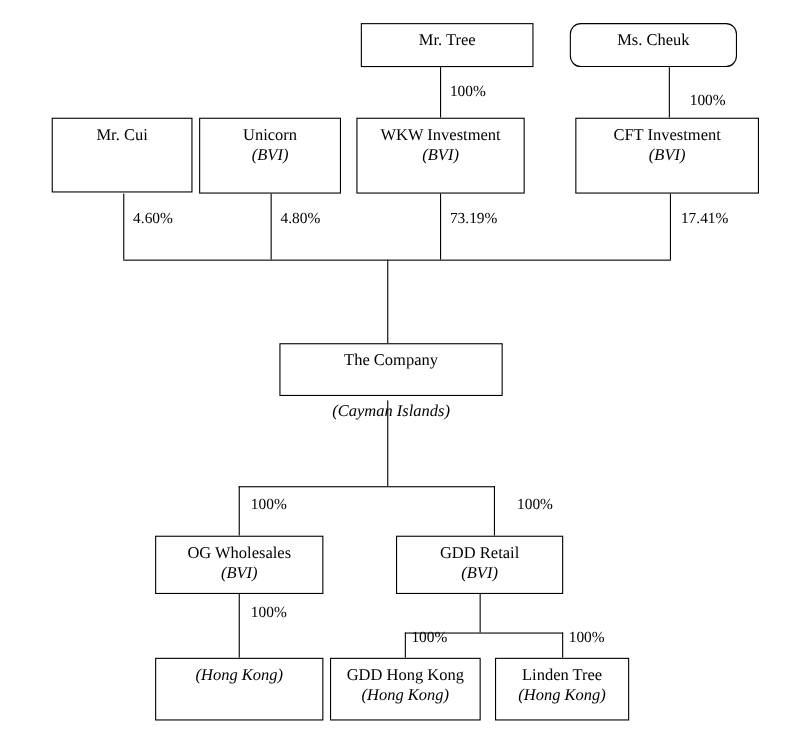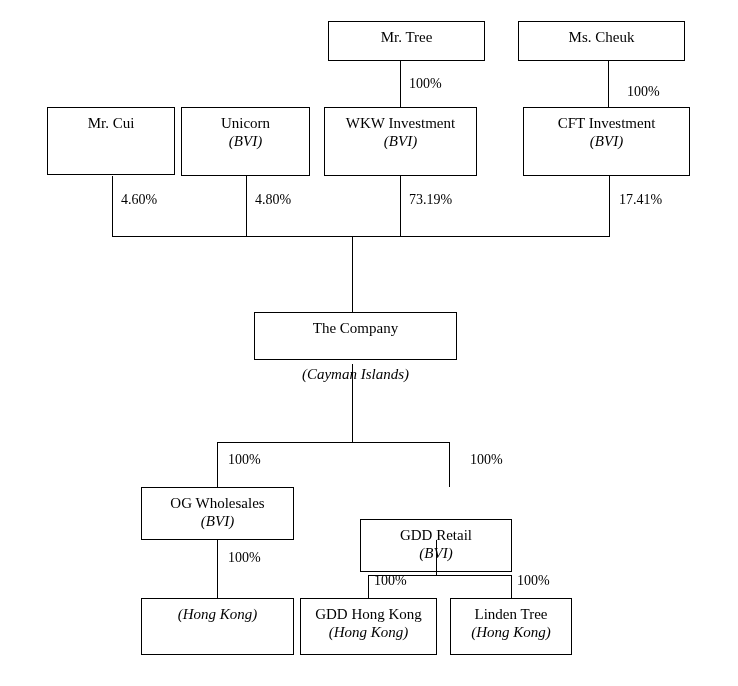--- a/index.html
+++ b/index.html
@@ -62,21 +62,21 @@
 </style>
 </head>
 <body>
 
 <div id="chart-root">
 
   <div class="node centered" style="left:328px; top:21px; width:157px; height:40px;">
     <span class="nm">Mr. Tree</span>
   </div>
 
-  <div class="node centered" style="left:518px; top:21px; width:167px; height:40px;">
+  <div class="node centered" style="left:518px; top:21px; width:152px; height:40px;border-radius:10px;">
     <span class="nm">Ms. Cheuk</span>
   </div>
 
   <div class="vline" style="left:400px; top:61px; height:46px;"></div>
   <div class="pct" style="left:409px; top:76px;">100%</div>
 
   <div class="vline" style="left:608px; top:61px; height:46px;"></div>
   <div class="pct" style="left:627px; top:84px;">100%</div>
 
   <div class="node centered" style="left:47px; top:107px; width:128px; height:68px;">
@@ -126,21 +126,21 @@
   <div class="pct" style="left:228px; top:452px;">100%</div>
 
   <div class="vline" style="left:449px; top:442px; height:45px;"></div>
   <div class="pct" style="left:470px; top:452px;">100%</div>
 
   <div class="node centered" style="left:141px; top:487px; width:153px; height:53px;">
     <span class="nm">OG Wholesales</span>
     <span class="sub">(BVI)</span>
   </div>
 
-  <div class="node centered" style="left:360px; top:487px; width:152px; height:53px;margin-top:32px;">
+  <div class="node centered" style="left:360px; top:487px; width:152px; height:53px;">
     <span class="nm">GDD Retail</span>
     <span class="sub">(BVI)</span>
   </div>
 
   <div class="vline" style="left:217px; top:540px; height:58px;"></div>
   <div class="pct" style="left:228px; top:550px;">100%</div>
 
   <div class="vline" style="left:436px; top:540px; height:35px;"></div>
   <div class="hline" style="left:368px; top:575px; width:144px;"></div>
 

